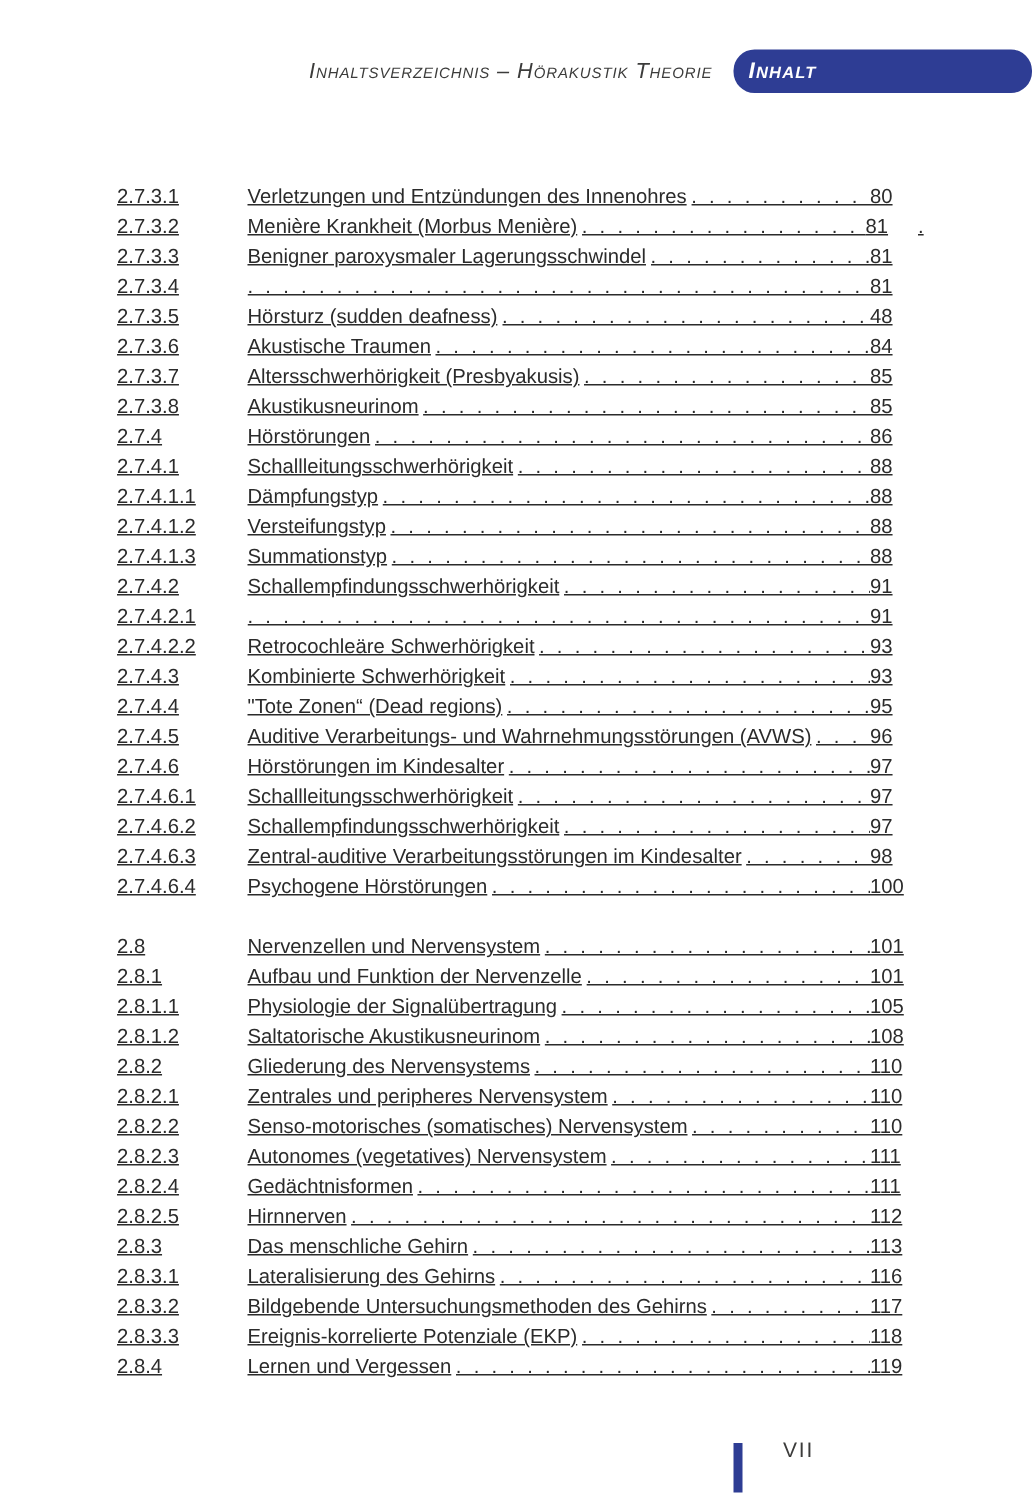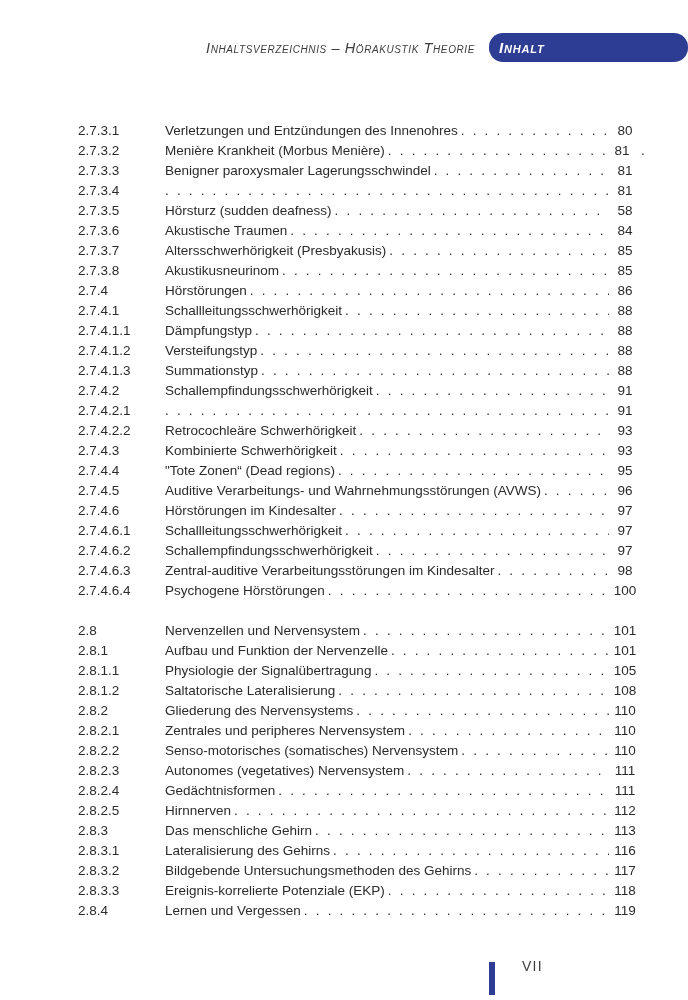--- a/index.html
+++ b/index.html
@@ -25,37 +25,37 @@
     position:absolute; left:489px; right:0; top:0; height:29px;
     background:var(--accent); color:#ffffff;
     display:flex; align-items:center;
     padding-left:10px;
     font-variant:small-caps; font-weight:bold;
     font-size:15px; letter-spacing:0.8px;border-radius:14px;
   }
 
   
   .toc {
-    position:absolute; top:121px; left:78px; right:47px;
+    position:absolute; top:121px; left:78px; right:76px;text-decoration:underline;
   }
   .toc-section { margin:0; }
   .toc-section + .toc-section { margin-top:20px; }
   .toc-row {
     display:flex; align-items:baseline;
     height:20px; font-size:13.5px; line-height:20px;
     white-space:nowrap;
   }
   .toc-num { width:87px; flex-shrink:0; }
   .toc-title { padding-right:3px; }
   .toc-dots {
     flex:1 1 auto; min-width:8px;
     overflow:hidden; letter-spacing:2.2px;
     color:#2b2b2b; padding-right:2px;
   }
-  .toc-page { width:32px; flex-shrink:0; text-align:center; }
+  .toc-page { width:32px; flex-shrink:0; text-align:left; }
   .toc-suffix { width:0; overflow:visible; white-space:nowrap; padding-left:3px; }
 
   
   .footer-bar {
     position:absolute; left:489px; top:962px;
     width:6px; height:33px; background:var(--accent);
   }
   .footer-page-number {
     position:absolute; left:506px; top:958px;
     font-size:14px; letter-spacing:1.2px; color:#3c3c3b;margin-left:16px;
@@ -94,21 +94,21 @@
       </div>
       <div class="toc-row">
         <span class="toc-num">2.7.3.4</span>
         <span class="toc-dots">. . . . . . . . . . . . . . . . . . . . . . . . . . . . . . . . . . . . . . . . . . . . . . . . . . . . . . . . . . . . . . . . . . . . . . . . . . . . . . . . . . . . . . . . . . </span>
         <span class="toc-page">81</span>
       </div>
       <div class="toc-row">
         <span class="toc-num">2.7.3.5</span>
         <span class="toc-title">Hörsturz (sudden deafness)</span>
         <span class="toc-dots">. . . . . . . . . . . . . . . . . . . . . . . . . . . . . . . . . . . . . . . . . . . . . . . . . . . . . . . . . . . . . . . . . . . . . . . . . . . . . . . . . . . . . . . . . . </span>
-        <span class="toc-page">58</span>
+        <span class="toc-page">48</span>
       </div>
       <div class="toc-row">
         <span class="toc-num">2.7.3.6</span>
         <span class="toc-title">Akustische Traumen</span>
         <span class="toc-dots">. . . . . . . . . . . . . . . . . . . . . . . . . . . . . . . . . . . . . . . . . . . . . . . . . . . . . . . . . . . . . . . . . . . . . . . . . . . . . . . . . . . . . . . . . . </span>
         <span class="toc-page">84</span>
       </div>
       <div class="toc-row">
         <span class="toc-num">2.7.3.7</span>
         <span class="toc-title">Altersschwerhörigkeit (Presbyakusis)</span>
@@ -231,21 +231,21 @@
         <span class="toc-page">101</span>
       </div>
       <div class="toc-row">
         <span class="toc-num">2.8.1.1</span>
         <span class="toc-title">Physiologie der Signalübertragung</span>
         <span class="toc-dots">. . . . . . . . . . . . . . . . . . . . . . . . . . . . . . . . . . . . . . . . . . . . . . . . . . . . . . . . . . . . . . . . . . . . . . . . . . . . . . . . . . . . . . . . . . </span>
         <span class="toc-page">105</span>
       </div>
       <div class="toc-row">
         <span class="toc-num">2.8.1.2</span>
-        <span class="toc-title">Saltatorische Lateralisierung</span>
+        <span class="toc-title">Saltatorische Akustikusneurinom</span>
         <span class="toc-dots">. . . . . . . . . . . . . . . . . . . . . . . . . . . . . . . . . . . . . . . . . . . . . . . . . . . . . . . . . . . . . . . . . . . . . . . . . . . . . . . . . . . . . . . . . . </span>
         <span class="toc-page">108</span>
       </div>
       <div class="toc-row">
         <span class="toc-num">2.8.2</span>
         <span class="toc-title">Gliederung des Nervensystems</span>
         <span class="toc-dots">. . . . . . . . . . . . . . . . . . . . . . . . . . . . . . . . . . . . . . . . . . . . . . . . . . . . . . . . . . . . . . . . . . . . . . . . . . . . . . . . . . . . . . . . . . </span>
         <span class="toc-page">110</span>
       </div>
       <div class="toc-row">

